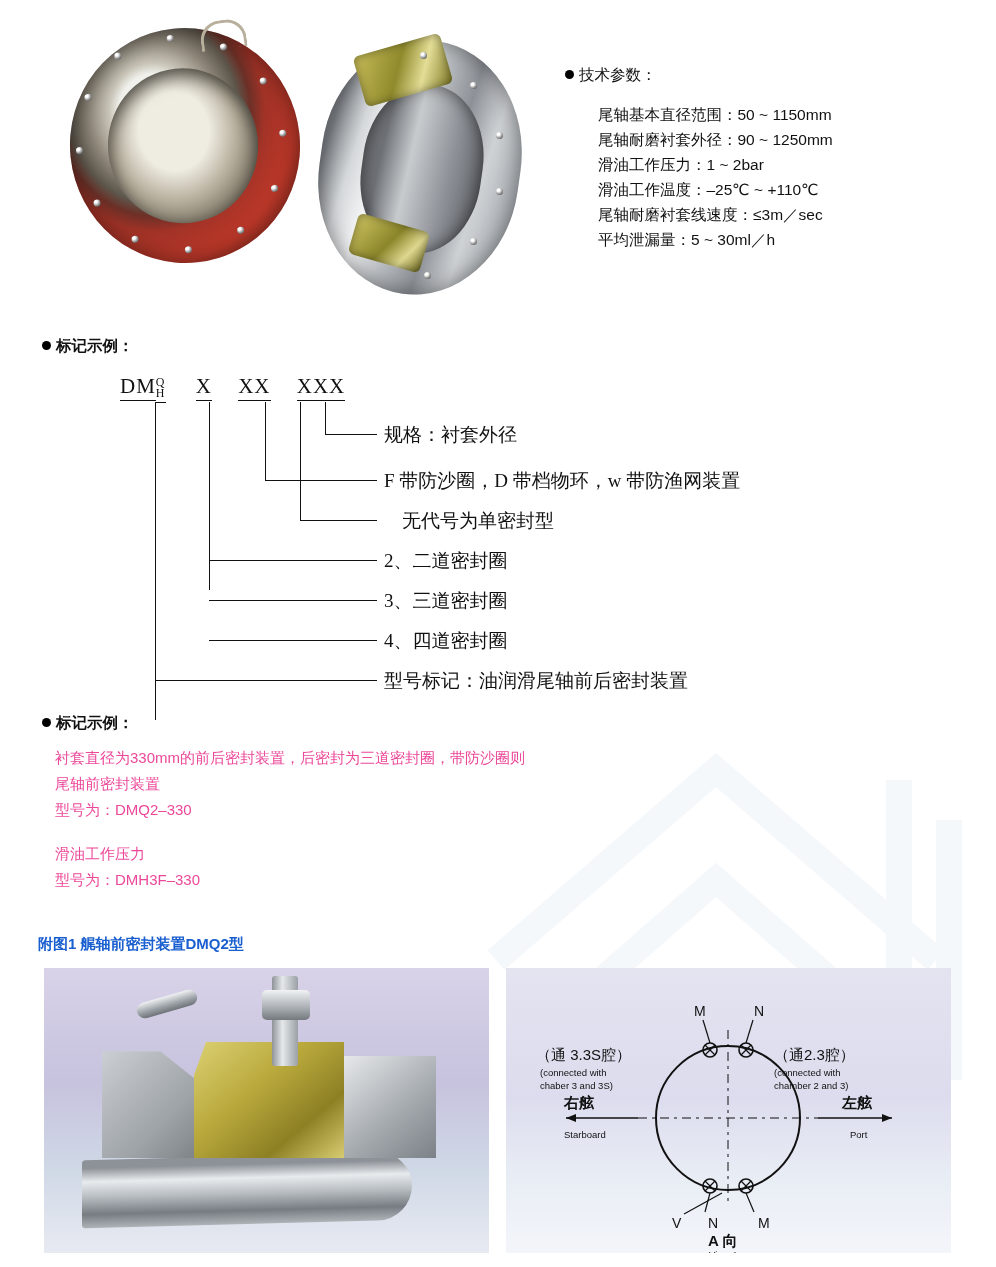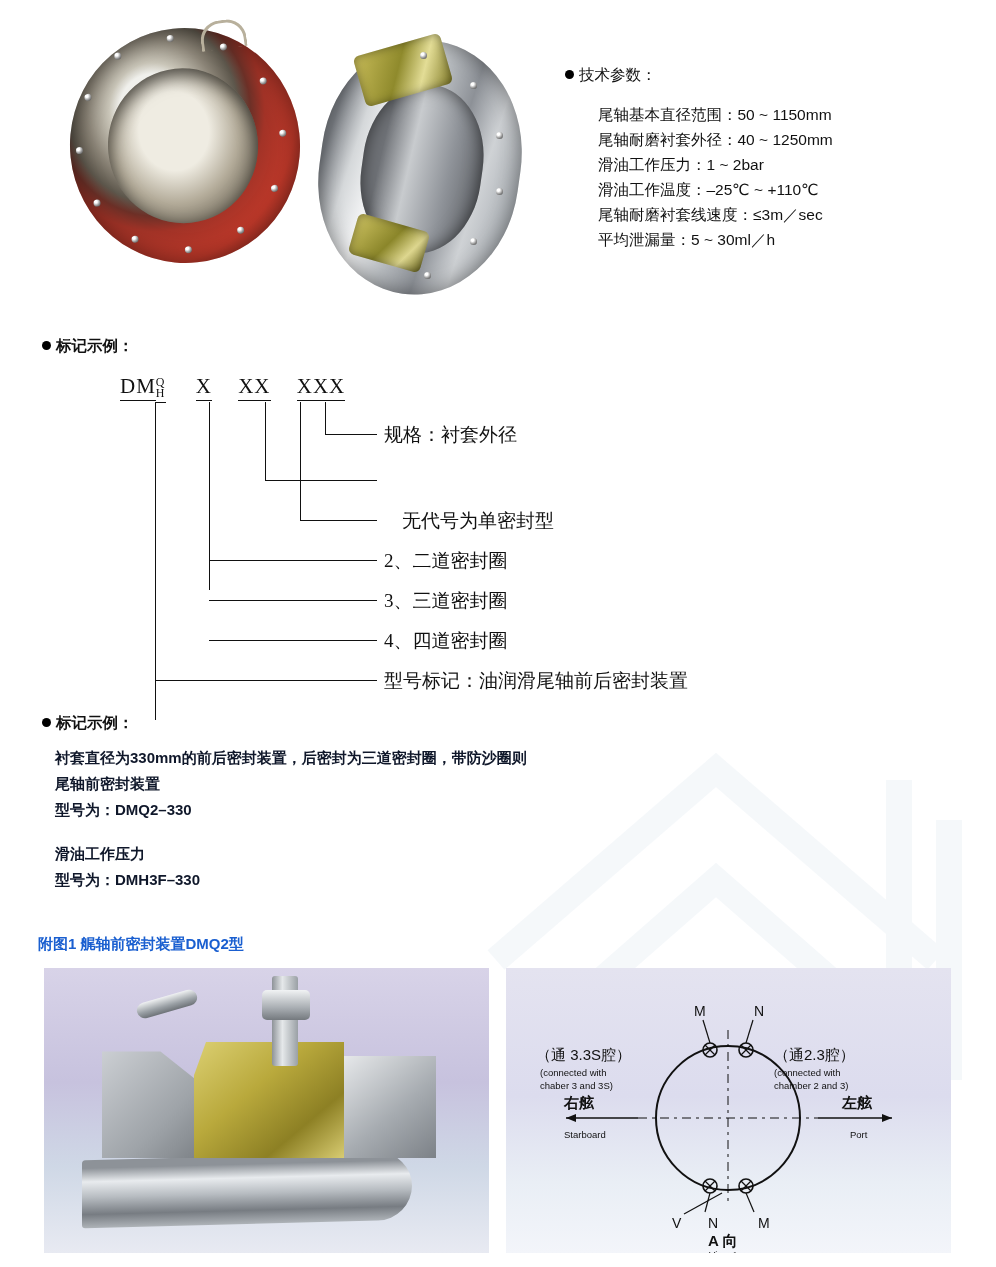--- a/index.html
+++ b/index.html
@@ -117,21 +117,21 @@
 
   .lbl{
     position:absolute;
     font-family:"Liberation Serif","DejaVu Serif",serif;
     font-size:19px;color:#111;white-space:nowrap;
   }
 
   
   .ex{
     position:absolute;left:55px;top:745px;width:700px;
-    font-size:15px;line-height:26px;color:#0f172a;font-weight:bold;
+    font-size:15px;line-height:26px;color:#ec4899;
   }
 
   
   .fig-cap{
     position:absolute;left:38px;top:935px;font-size:15px;font-weight:bold;color:#1a5fd0;
   }
 
   
   .fig-left{
     position:absolute;left:44px;top:968px;width:445px;height:285px;
@@ -236,21 +236,21 @@
     </div>
   </div>
 </div>
 
 <div class="spec">
   <div class="bullet-title">
     <span class="dot"></span><span>技术参数：</span>
   </div>
   <ul>
     <li>尾轴基本直径范围：50 ~ 1150mm</li>
-    <li>尾轴耐磨衬套外径：40 ~ 1250mm</li>
+    <li>尾轴耐磨衬套外径：90 ~ 1250mm</li>
     <li>滑油工作压力：1 ~ 2bar</li>
     <li>滑油工作温度：–25℃ ~ +110℃</li>
     <li>尾轴耐磨衬套线速度：≤3m／sec</li>
     <li>平均泄漏量：5 ~ 30ml／h</li>
   </ul>
 </div>
 
 <div class="sec-title" style="left:42px;top:336px">
   <span class="dot"></span><span>标记示例：</span>
 </div>
@@ -268,20 +268,21 @@
   <div class="leader" style="left:265px;top:42px;height:78px"></div>
   <div class="leader" style="left:325px;top:42px;height:0"></div>
   <div class="leader" style="left:209px;top:42px;height:188px"></div>
   <div class="leader" style="left:155px;top:42px;height:318px"></div>
 
   <div class="leader-h" style="left:325px;top:74px;width:52px"></div>
   <div class="lbl" style="left:384px;top:62px">规格：衬套外径</div>
 
   <div class="leader" style="left:265px;top:42px;height:78px"></div>
   <div class="leader-h" style="left:265px;top:120px;width:112px"></div>
+  <div class="lbl" style="left:384px;top:108px">F 带防沙圈，D 带档物环，w 带防渔网装置</div>
 
   <div class="leader" style="left:300px;top:42px;height:118px"></div>
   <div class="leader-h" style="left:300px;top:160px;width:77px"></div>
   <div class="lbl" style="left:402px;top:148px">无代号为单密封型</div>
 
   <div class="leader-h" style="left:209px;top:200px;width:168px"></div>
   <div class="lbl" style="left:384px;top:188px">2、二道密封圈</div>
 
   <div class="leader-h" style="left:209px;top:240px;width:168px"></div>
   <div class="lbl" style="left:384px;top:228px">3、三道密封圈</div>

